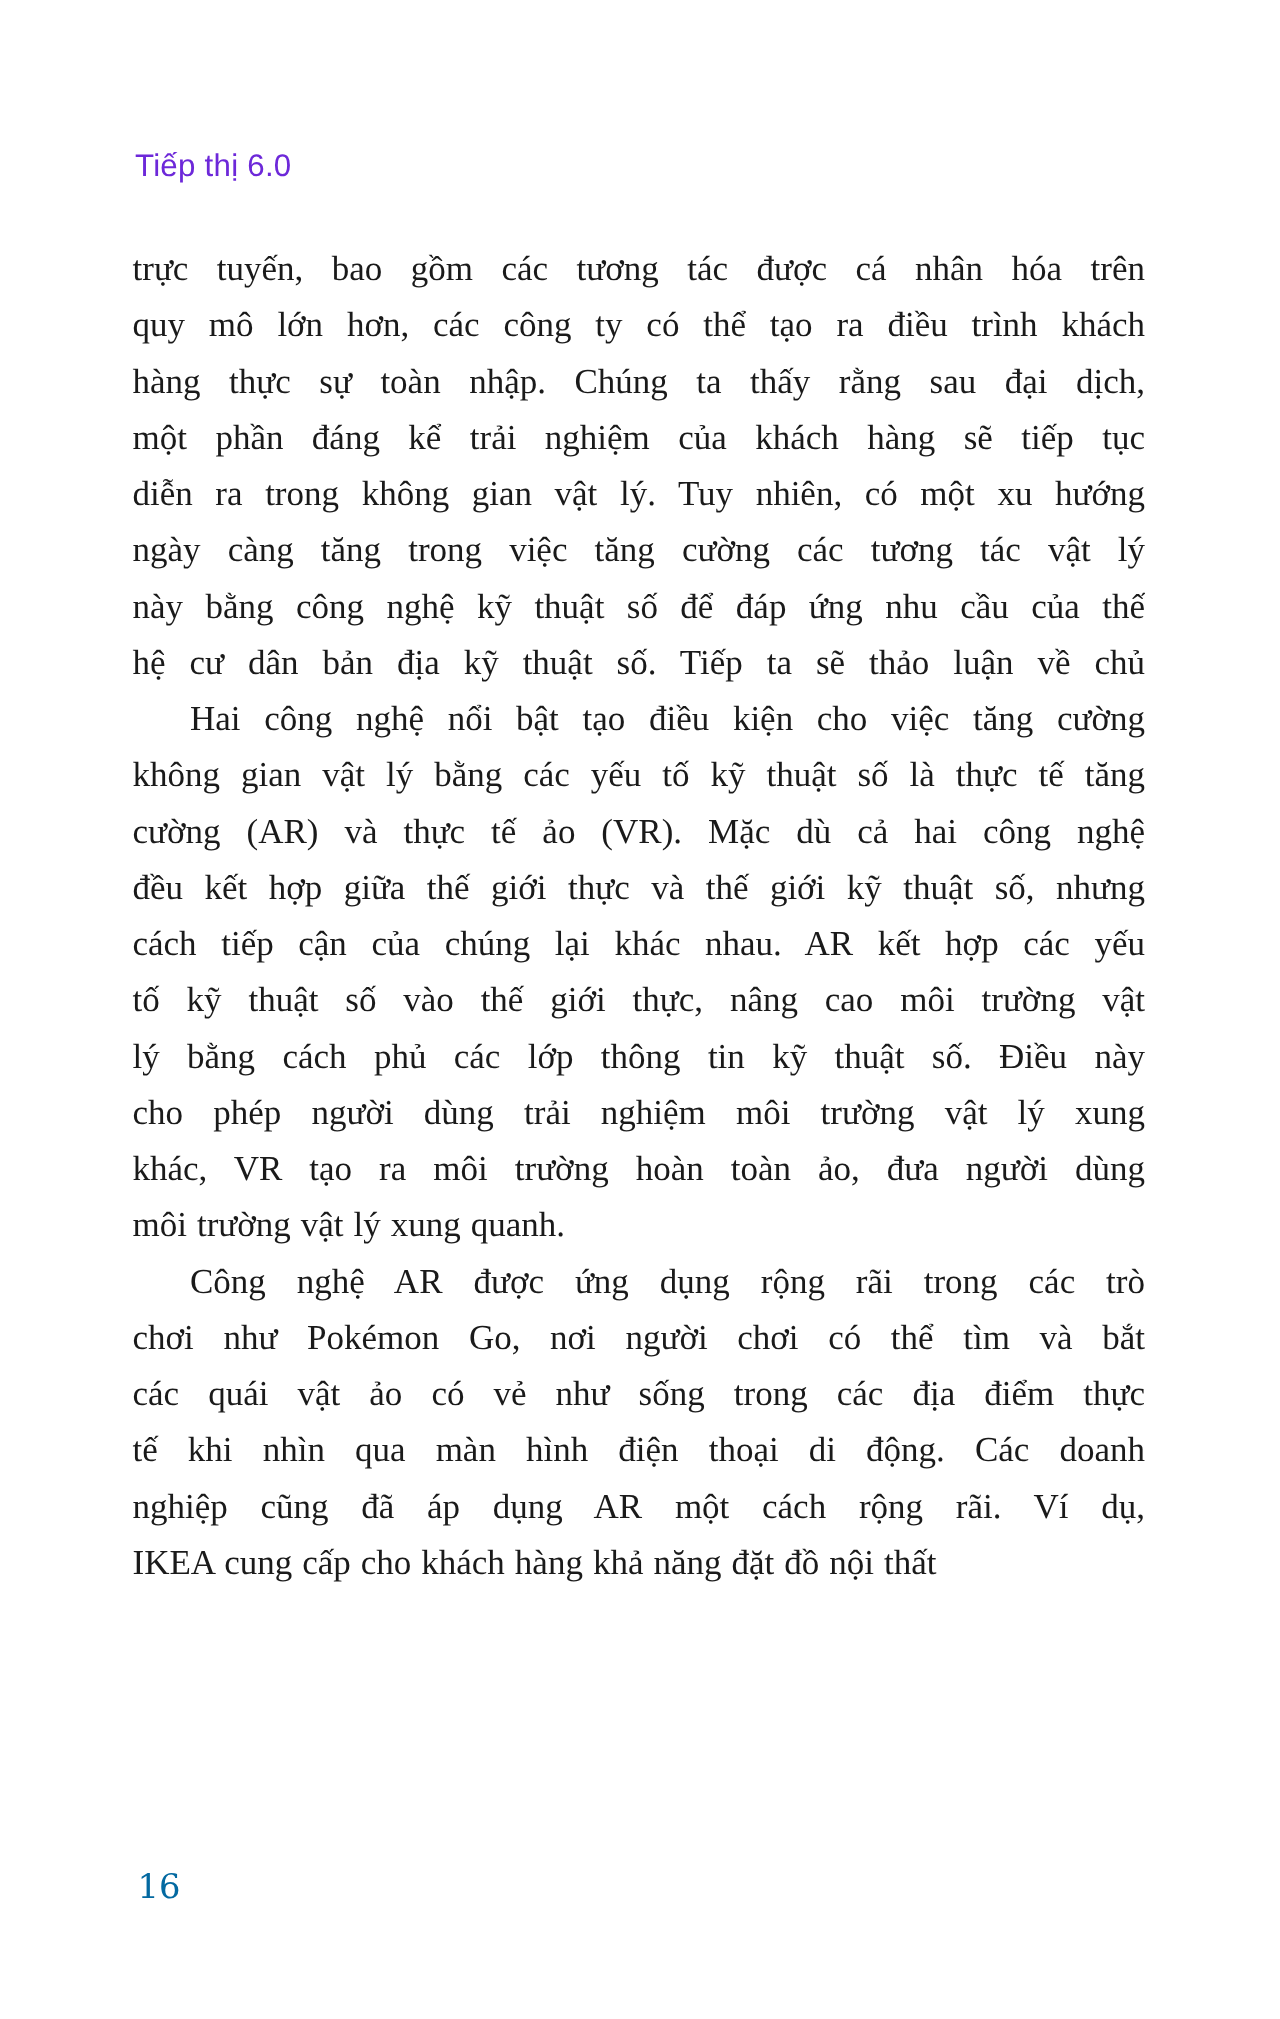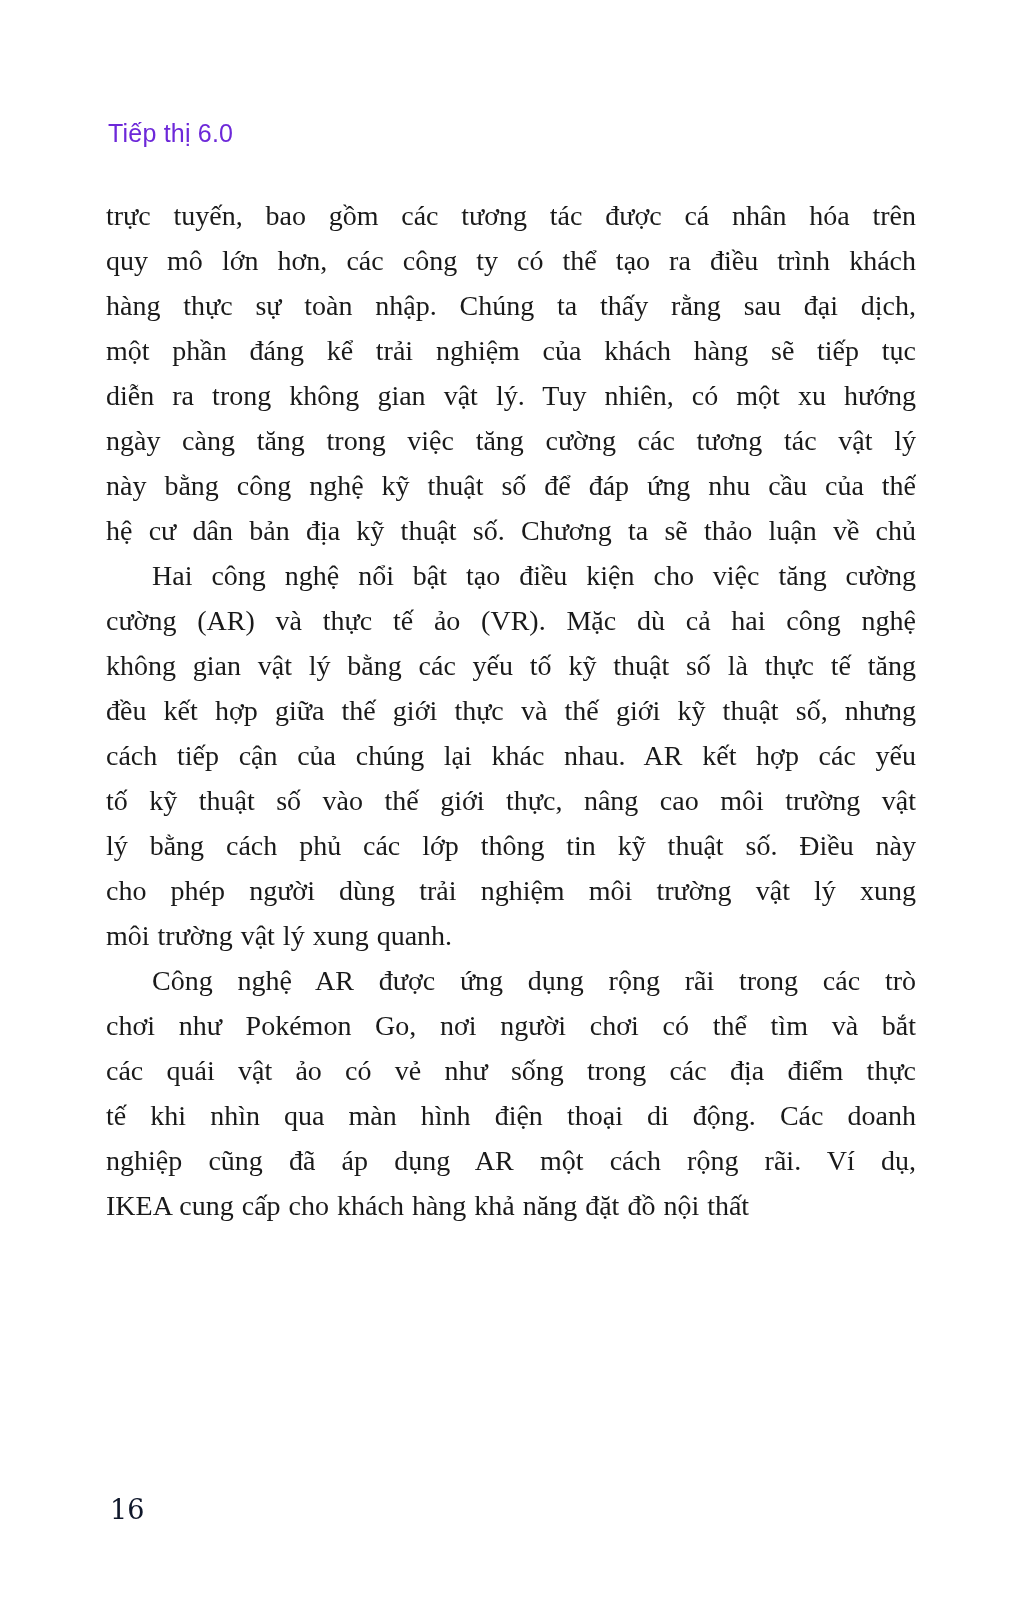--- a/index.html
+++ b/index.html
@@ -46,46 +46,47 @@
   }
   .line.indent {
     padding-left: 46px;
   }
   .page-number {
     position: absolute;
     left: 110px;
     top: 1494px;
     font-family: "DejaVu Serif", serif;
     font-size: 27px;
-    color: #0f172a;
+    color: #0369a1;
   }
 </style>
 </head>
 <body>
 
 <div class="page">
   <div class="running-header">Tiếp thị 6.0</div>
 
   <div class="page-body">
       <div class="line">trực tuyến, bao gồm các tương tác được cá nhân hóa trên</div>
       <div class="line">quy mô lớn hơn, các công ty có thể tạo ra điều trình khách</div>
       <div class="line">hàng thực sự toàn nhập. Chúng ta thấy rằng sau đại dịch,</div>
       <div class="line">một phần đáng kể trải nghiệm của khách hàng sẽ tiếp tục</div>
       <div class="line">diễn ra trong không gian vật lý. Tuy nhiên, có một xu hướng</div>
       <div class="line">ngày càng tăng trong việc tăng cường các tương tác vật lý</div>
       <div class="line">này bằng công nghệ kỹ thuật số để đáp ứng nhu cầu của thế</div>
-      <div class="line">hệ cư dân bản địa kỹ thuật số. Chương ta sẽ thảo luận về chủ</div>
+      <div class="line">hệ cư dân bản địa kỹ thuật số. Tiếp ta sẽ thảo luận về chủ</div>
       <div class="line indent">Hai công nghệ nổi bật tạo điều kiện cho việc tăng cường</div>
+      <div class="line">không gian vật lý bằng các yếu tố kỹ thuật số là thực tế tăng</div>
       <div class="line">cường (AR) và thực tế ảo (VR). Mặc dù cả hai công nghệ</div>
-      <div class="line">không gian vật lý bằng các yếu tố kỹ thuật số là thực tế tăng</div>
       <div class="line">đều kết hợp giữa thế giới thực và thế giới kỹ thuật số, nhưng</div>
       <div class="line">cách tiếp cận của chúng lại khác nhau. AR kết hợp các yếu</div>
       <div class="line">tố kỹ thuật số vào thế giới thực, nâng cao môi trường vật</div>
       <div class="line">lý bằng cách phủ các lớp thông tin kỹ thuật số. Điều này</div>
       <div class="line">cho phép người dùng trải nghiệm môi trường vật lý xung</div>
+      <div class="line">khác, VR tạo ra môi trường hoàn toàn ảo, đưa người dùng</div>
       <div class="line last">môi trường vật lý xung quanh.</div>
       <div class="line indent">Công nghệ AR được ứng dụng rộng rãi trong các trò</div>
       <div class="line">chơi như Pokémon Go, nơi người chơi có thể tìm và bắt</div>
       <div class="line">các quái vật ảo có vẻ như sống trong các địa điểm thực</div>
       <div class="line">tế khi nhìn qua màn hình điện thoại di động. Các doanh</div>
       <div class="line">nghiệp cũng đã áp dụng AR một cách rộng rãi. Ví dụ,</div>
       <div class="line last">IKEA cung cấp cho khách hàng khả năng đặt đồ nội thất</div>
     </div>
 
   <div class="page-number">16</div>

